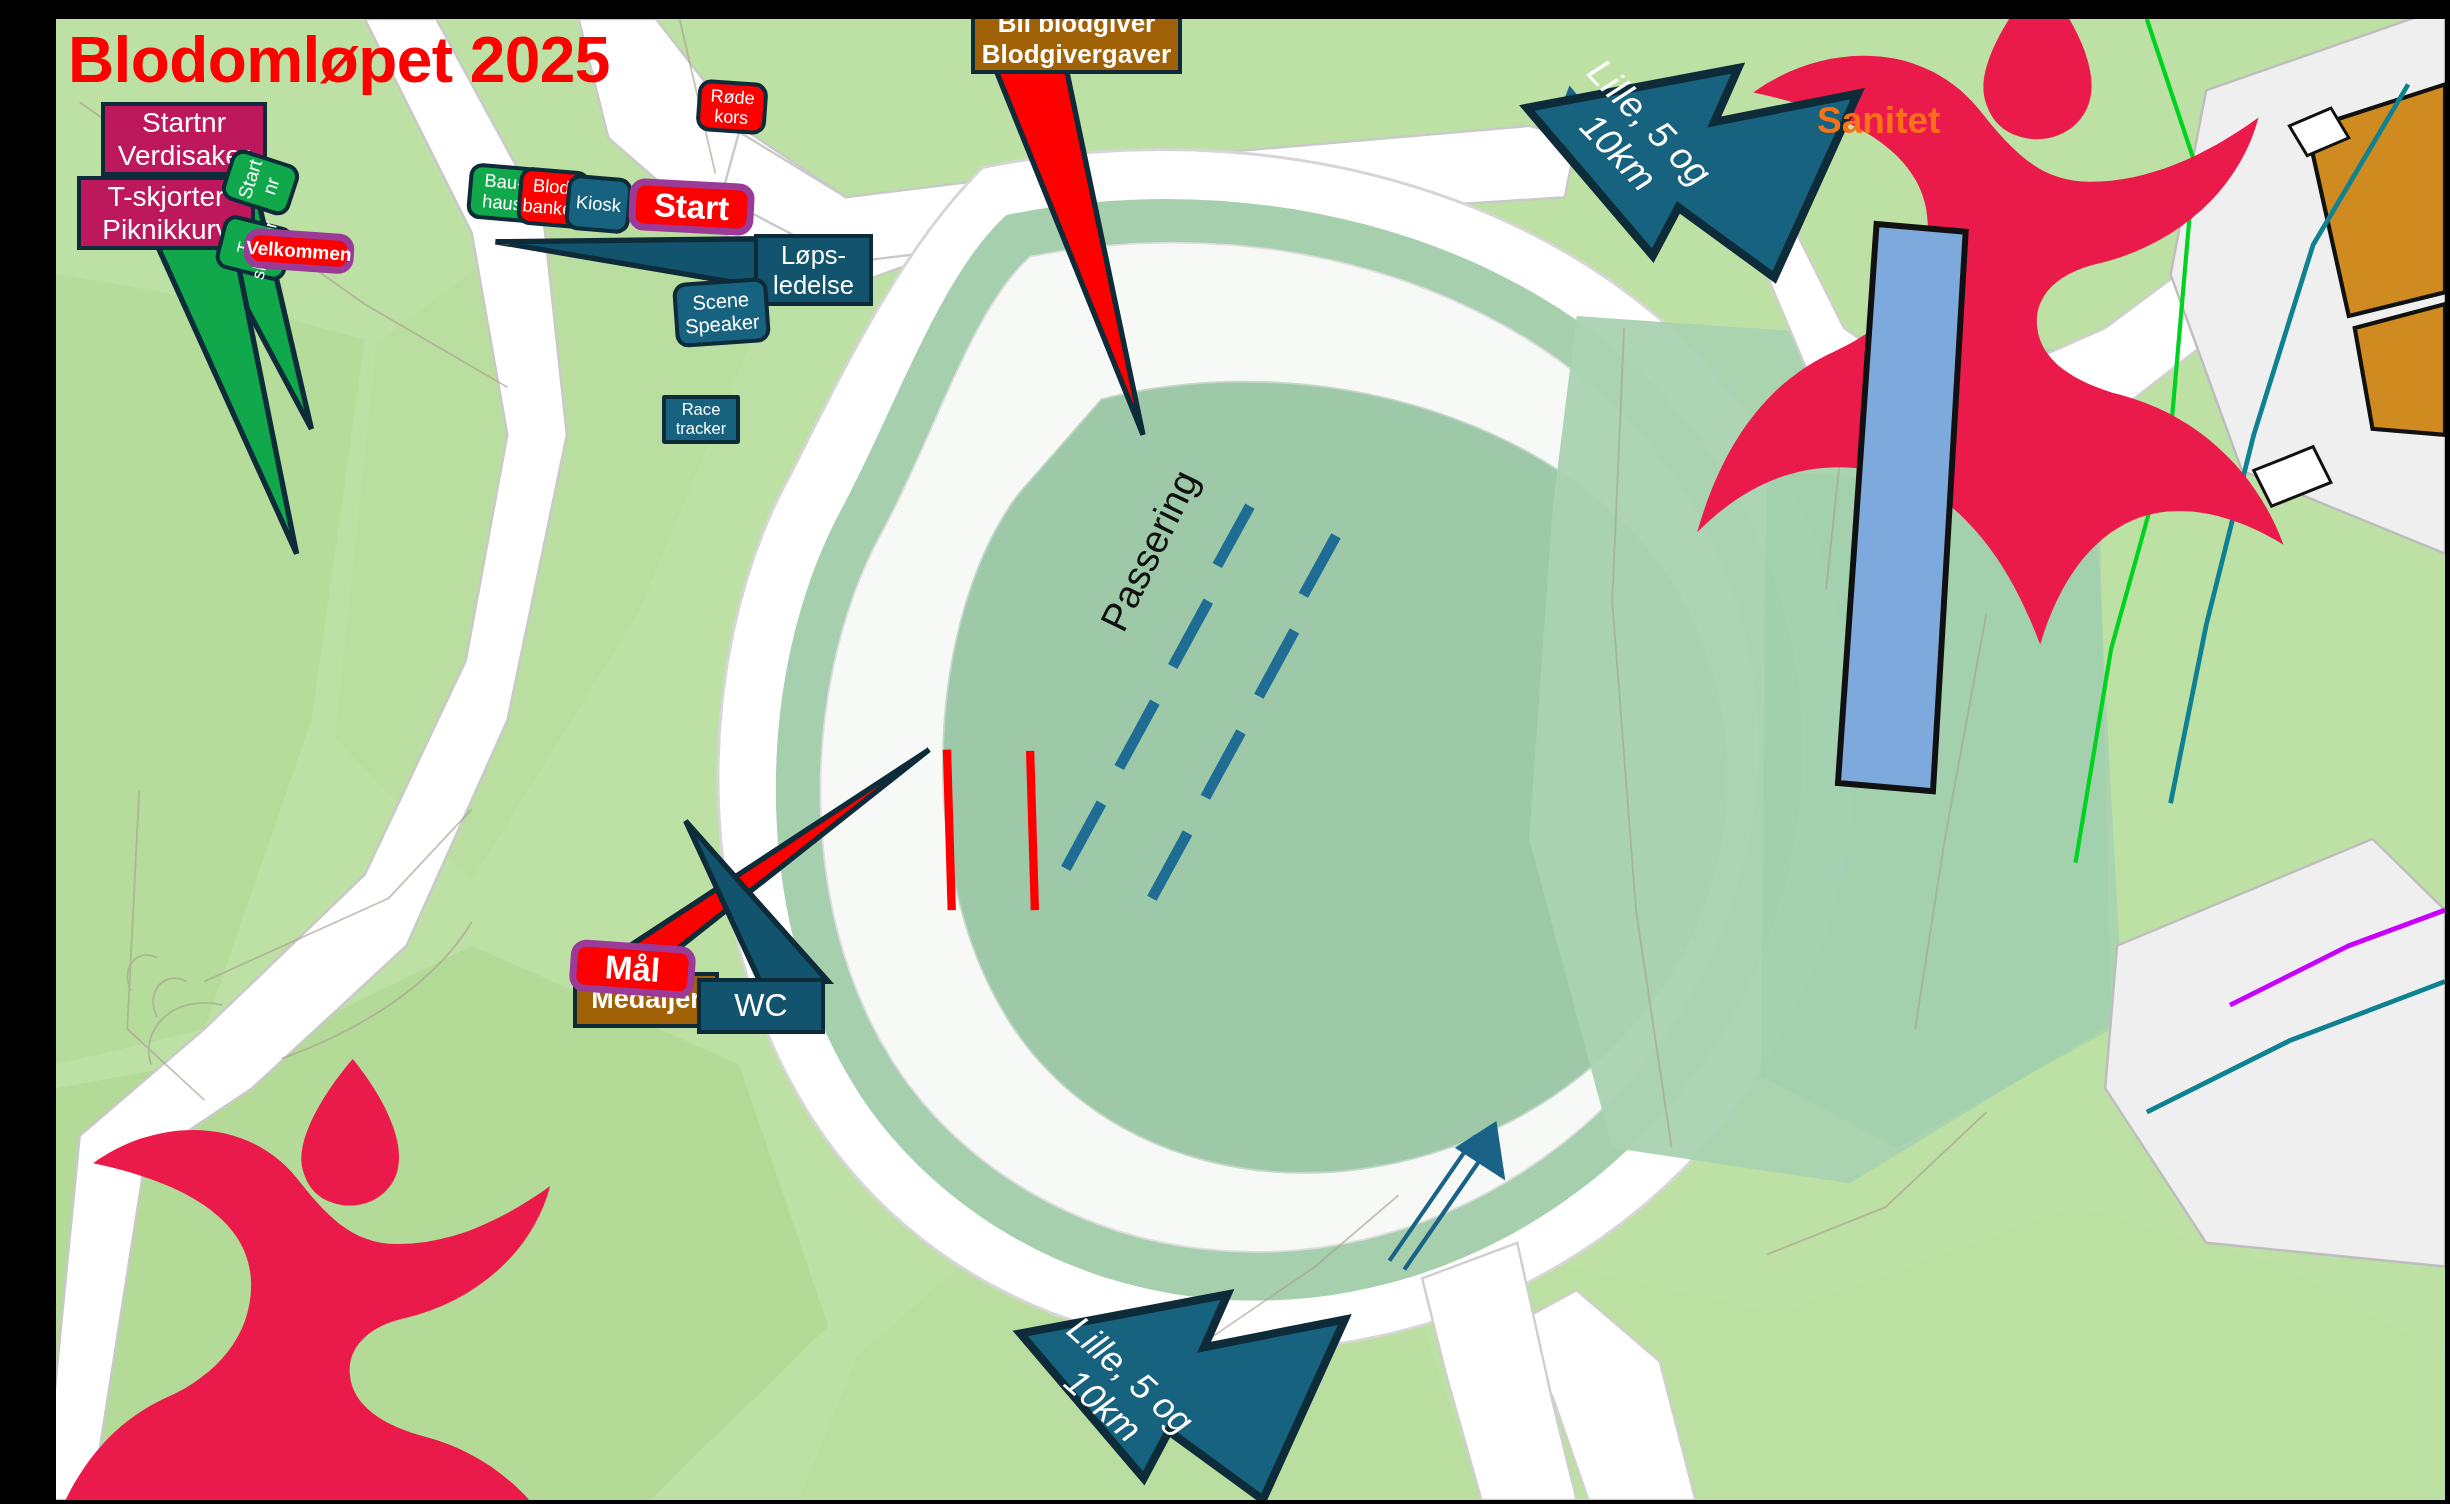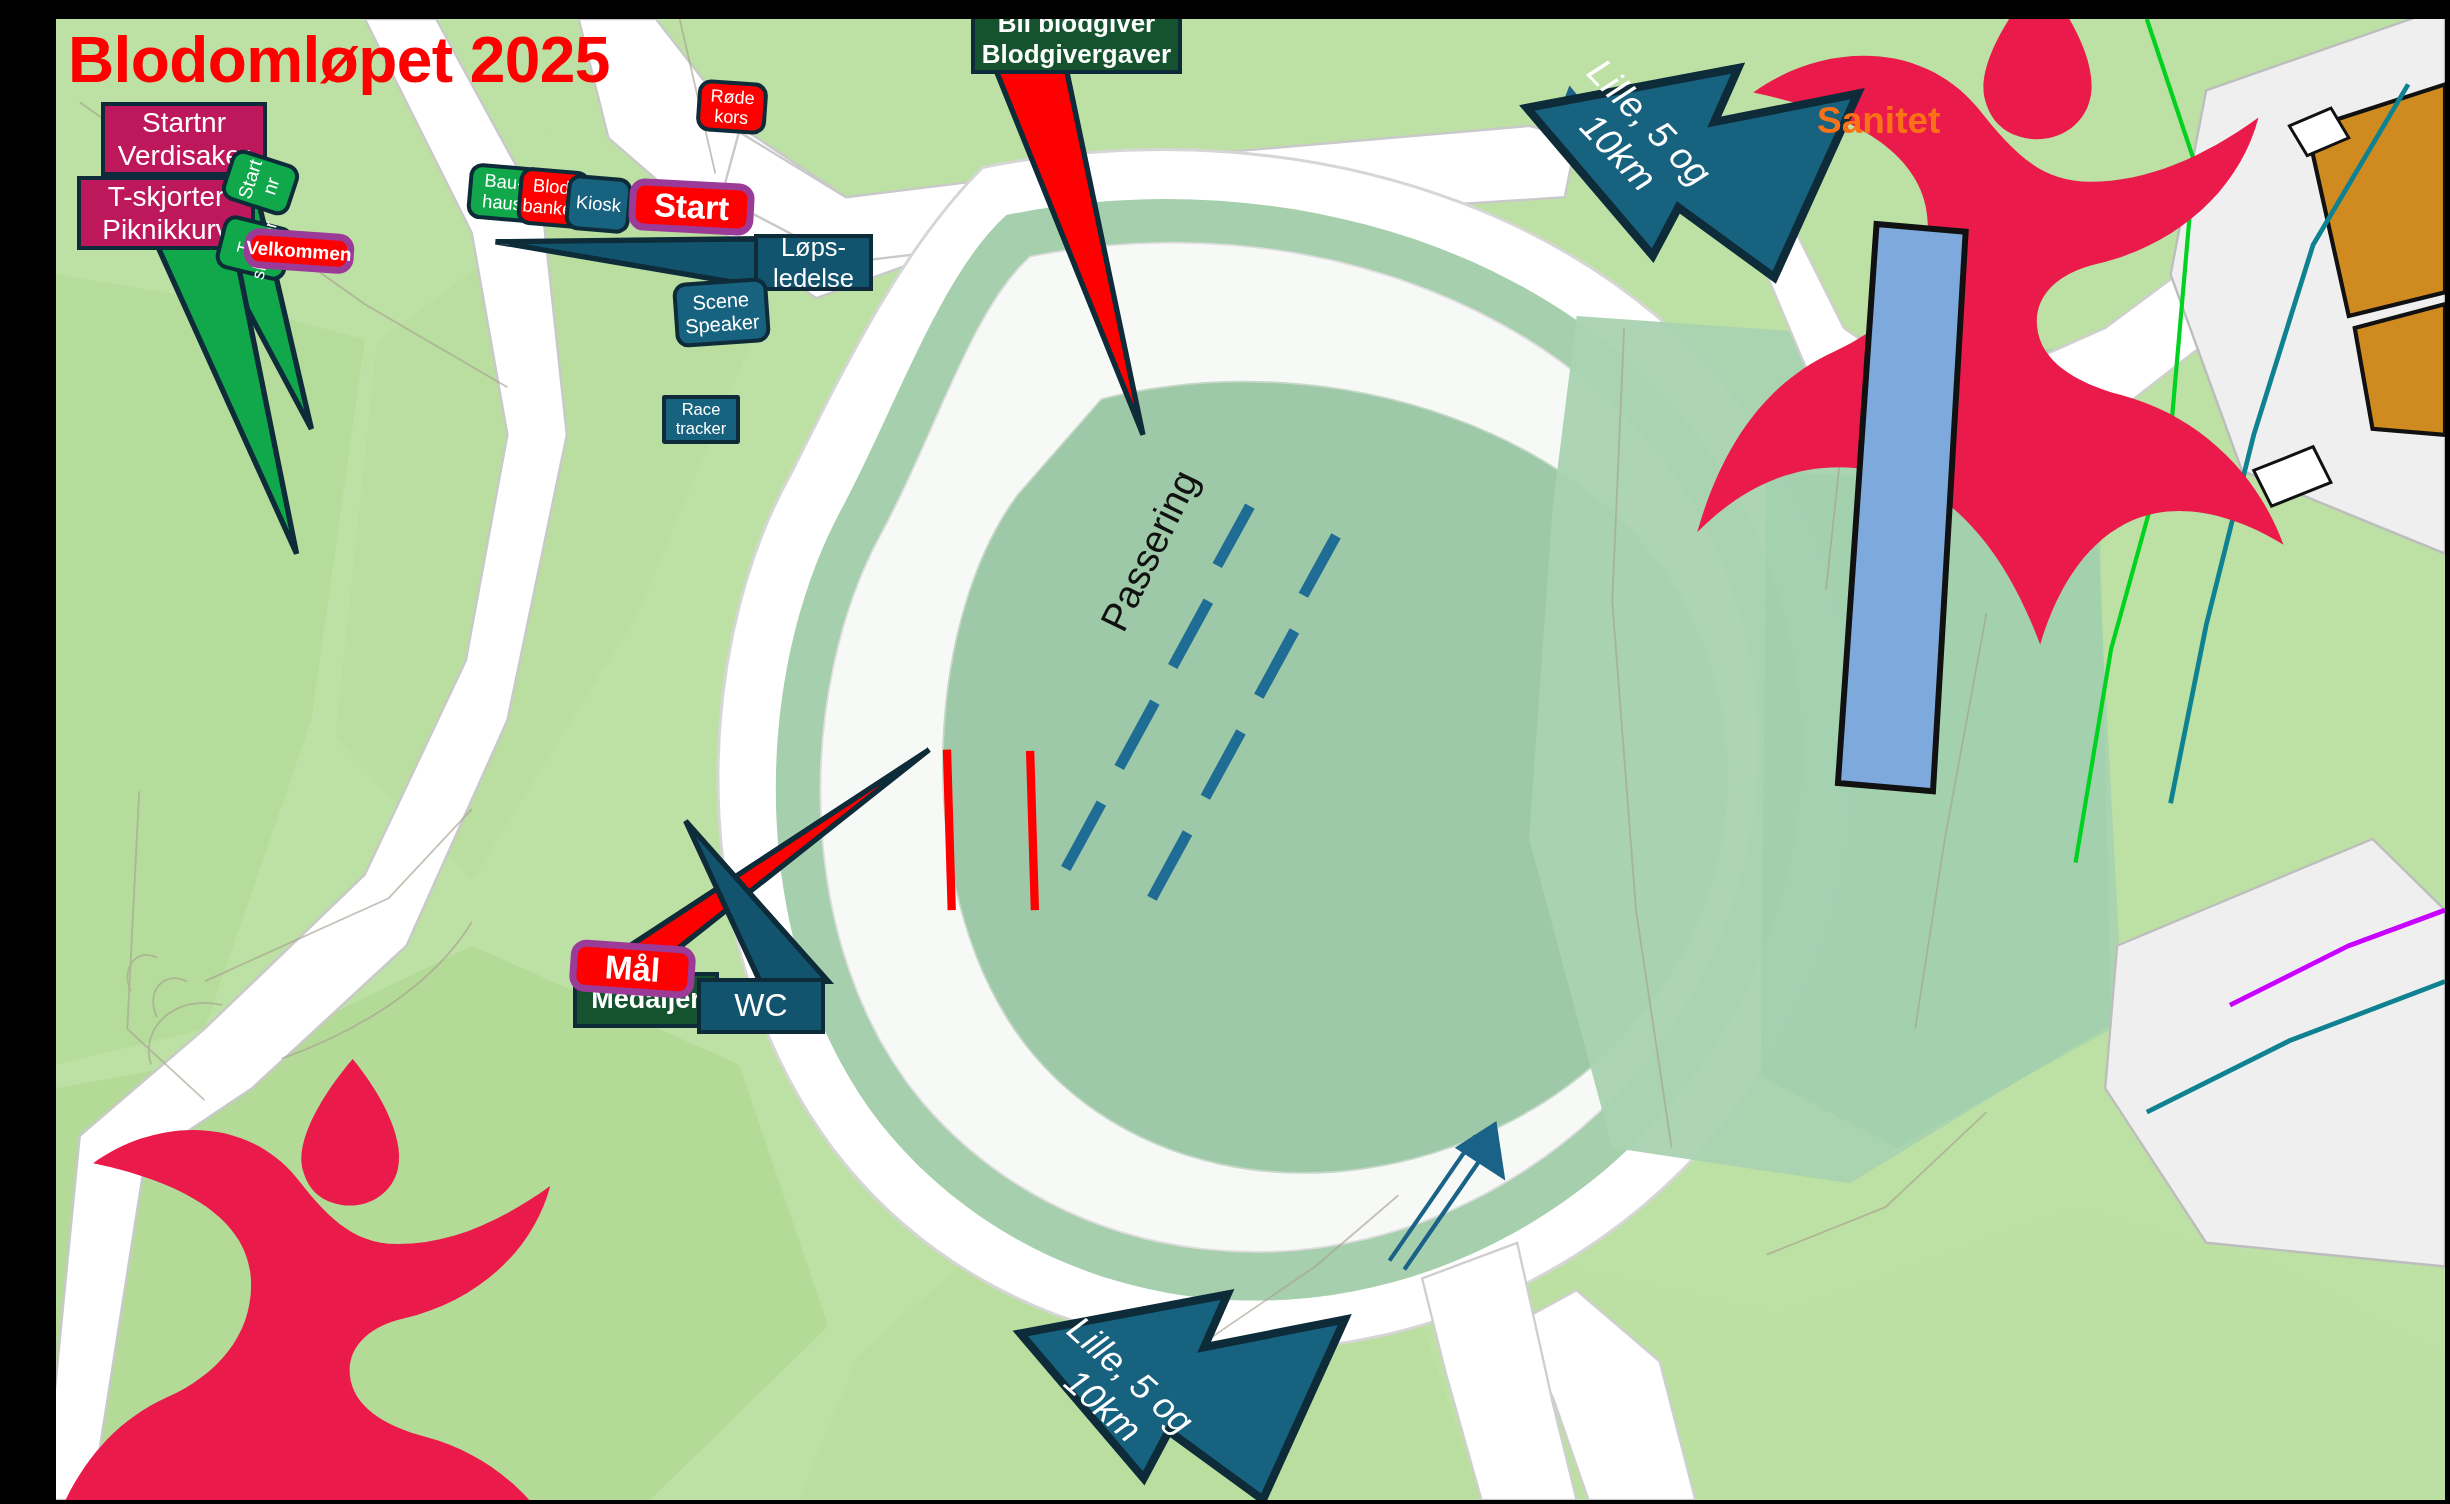--- a/index.html
+++ b/index.html
@@ -37,21 +37,21 @@
   .chip.teal{background:#17627f;border:4.8px solid #0d2b38;}
   .chip.redpurple{background:#fe0000;border:7.1px solid #9c3a98;border-radius:15.4px;font-weight:bold;}
 
   
   .callout{
     position:absolute;box-sizing:border-box;
     display:flex;align-items:center;justify-content:center;text-align:center;
     color:#fff;white-space:pre-line;line-height:1.18;
   }
   .callout.green{background:#be185d;border:4.2px solid #0d2b38;}
-  .callout.red{background:#14532d;border:4.2px solid #0d2b38;font-weight:bold;}
+  .callout.red{background:#a16207;border:4.2px solid #0d2b38;font-weight:bold;}
   .callout.teal{background:#12536e;border:4.2px solid #0d2b38;}
 
   
   #title{
     position:absolute;left:68px;top:22.6px;
     color:#fe0000;font-size:64px;font-weight:bold;
     letter-spacing:-0.6px;
     font-family:"Liberation Sans", sans-serif;
     z-index:40;
   }
@@ -250,21 +250,21 @@
 Verdisaker</div>
 
     <div class="callout green" style="left:21px;top:151px;width:178px;height:74px;font-size:28px;margin-top:6px;">T-skjorter
 Piknikkurv</div>
 
     <div class="callout red" style="left:915px;top:-15px;width:211px;height:70px;font-size:26px;">Bli blodgiver
 Blodgivergaver</div>
 
     <div class="callout red" style="left:517px;top:953px;width:146px;height:56px;font-size:27px;">Medaljer</div>
 
-    <div class="callout teal" style="left:698px;top:215px;width:119px;height:57px;font-size:25.5px;">Løps-
+    <div class="callout teal" style="left:698px;top:215px;width:119px;height:72px;font-size:25.5px;">Løps-
 ledelse</div>
 
     <div class="callout teal" style="left:641px;top:959px;width:128px;height:56px;font-size:32px;">WC</div>
 
     <div class="chip round green" style="left:178px;top:128px;width:53px;height:71px;font-size:19px;
          transform:rotate(-72deg);">Start
 nr</div>
 
     <div class="chip round green" style="left:171px;top:193px;width:55px;height:72px;font-size:18px;
          transform:rotate(-76deg);">T-

